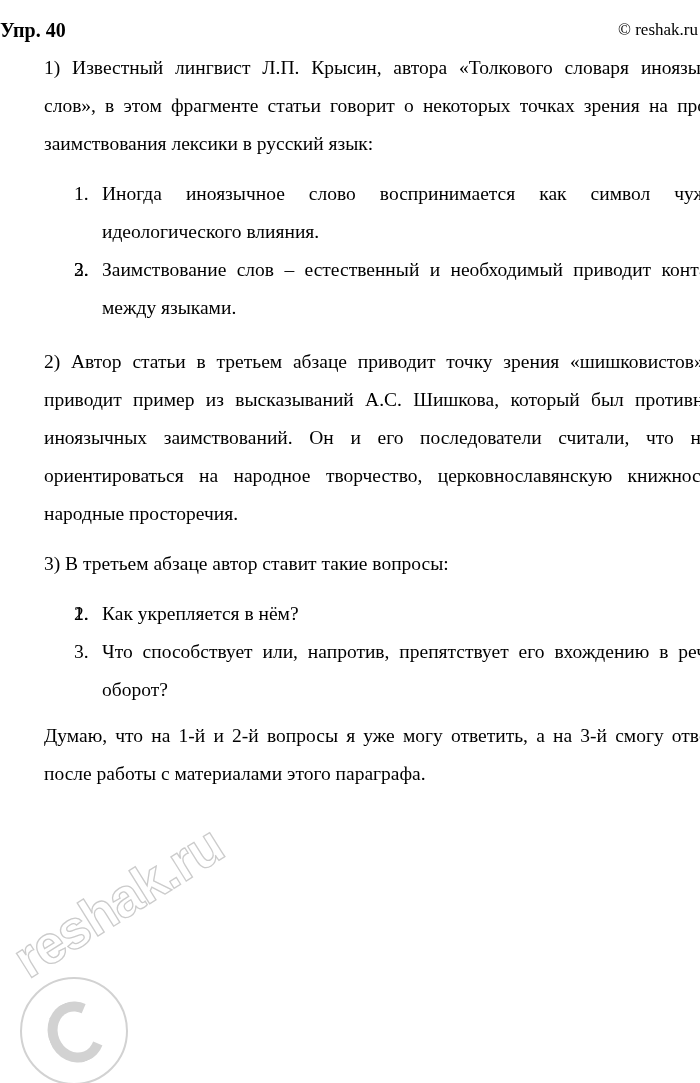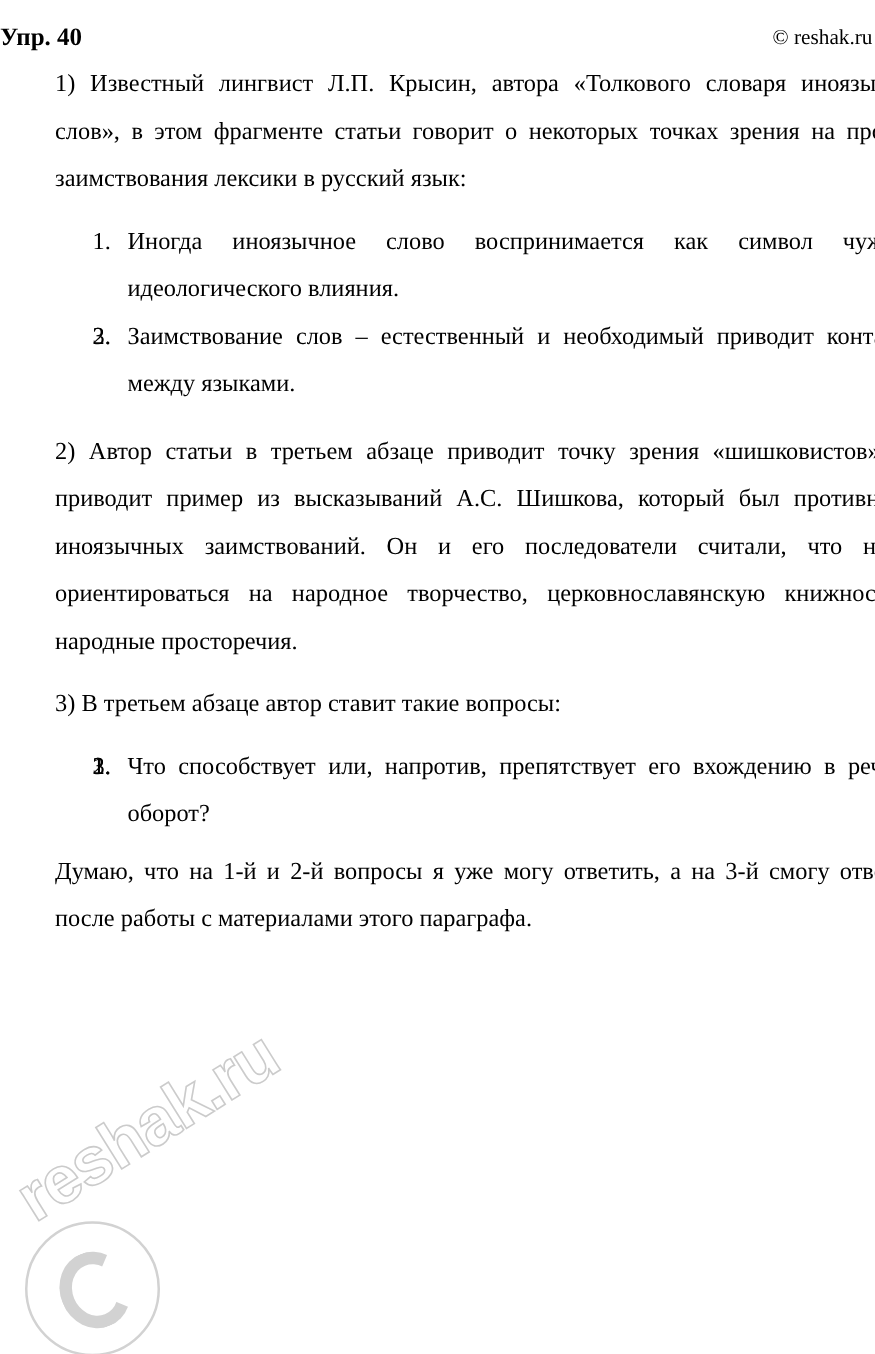--- a/index.html
+++ b/index.html
@@ -190,20 +190,21 @@
     <p class="para">3) В третьем абзаце автор ставит такие вопросы:</p>
 
     <div class="gap-sm"></div>
 
     <ol class="numlist questions">
       <li>
         <span class="marker">1.</span>
       </li>
       <li>
         <span class="marker">2.</span>
+        <span>Как укрепляется в нём?</span>
       </li>
       <li>
         <span class="marker">3.</span>
         <span>Что способствует или, напротив, препятствует его вхождению в речевой оборот?</span>
       </li>
     </ol>
 
     <div class="gap-sm"></div>
 
     <p class="para">Думаю, что на 1-й и 2-й вопросы я уже могу ответить, а на 3-й смогу ответить после работы с материалами этого параграфа.</p>

